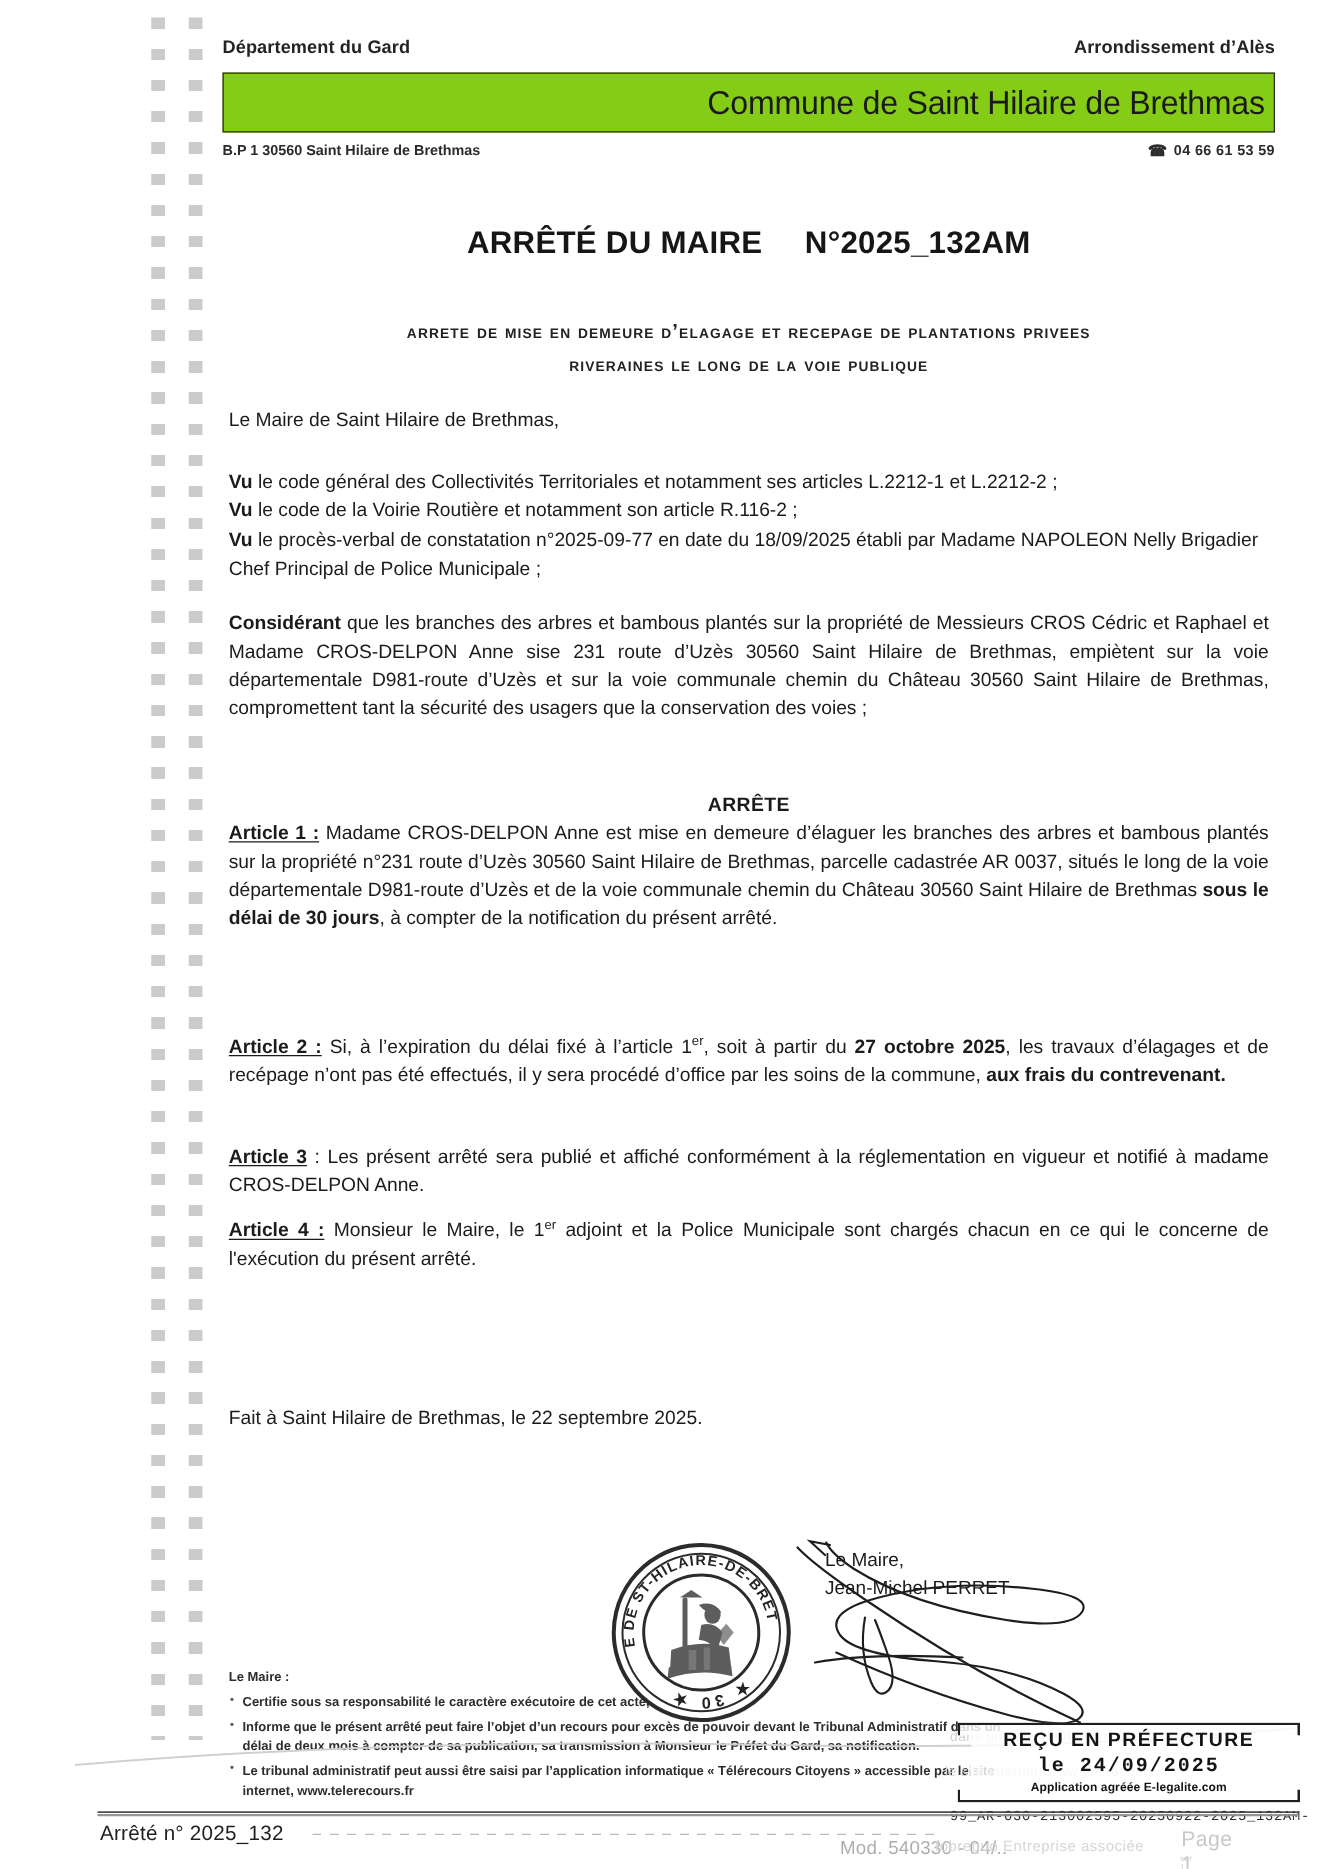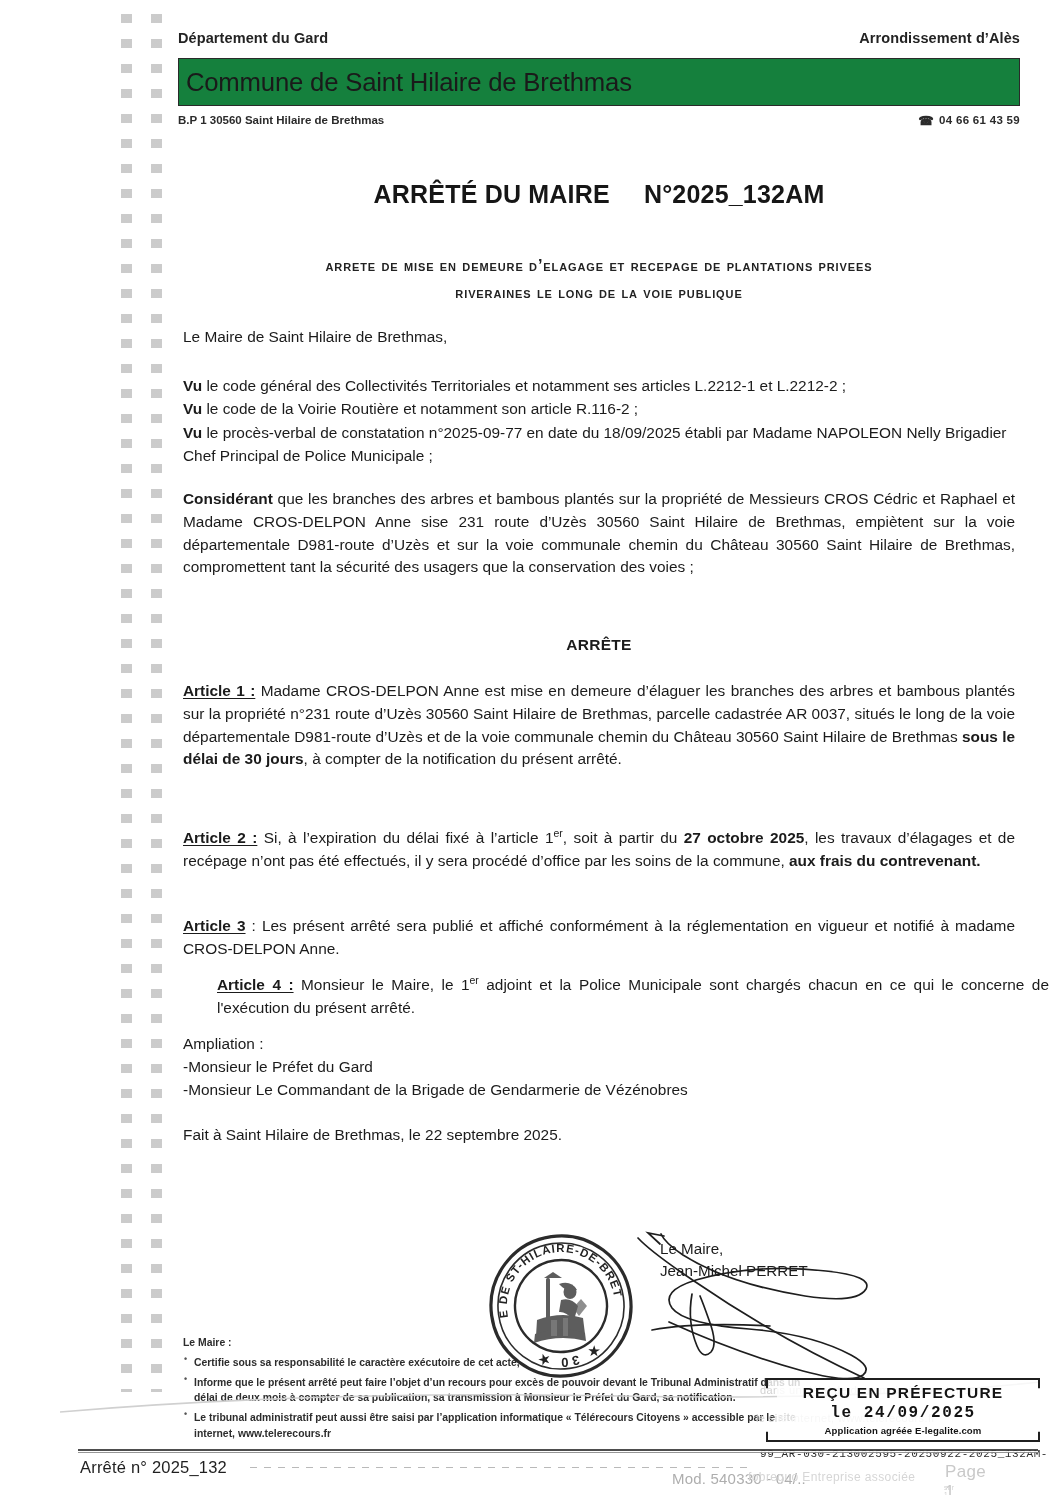--- a/index.html
+++ b/index.html
@@ -54,23 +54,23 @@
     color: #232323;
   }
   .commune-box {
     position: absolute;
     left: 178px; top: 58px;
     width: 842px;
     height: 48px;
     border: 1.6px solid #2a2a2a;
     display: flex;
     align-items: center;
-    justify-content: flex-start;
+    justify-content: flex-end;
     box-sizing: border-box;
-    background: #15803d;
+    background: #84cc16;
   }
   .commune-box .t {
     font-size: 26.5px;
     font-weight: 400;
     letter-spacing: -.2px;
     color: #1a1a1a;
     transform: scaleX(.97);
   }
   .hdr-row2 {
     position: absolute;
@@ -122,24 +122,24 @@
     color: #1b1b1b;
   }
   .body-block.j { text-align: justify; }
   .body-block b { font-weight: 700; }
   .body-block u { text-decoration: underline; text-underline-offset: 2px; }
 
   .b-maire       { top: 326px; }
   .b-vus         { top: 374px; line-height: 1.52; }
   .b-consid      { top: 488px; }
   .b-arrete-hd   { top: 634px; width: 832px; text-align: center; font-weight: 700; font-size: 15.5px; letter-spacing: .3px;}
-  .b-art1        { top: 680px; }
+  .b-art1        { top: 656px; }
   .b-art2        { top: 827px; }
   .b-art3        { top: 915px; }
-  .b-art4        { top: 974px; margin-left: 34px; }
+  .b-art4        { top: 974px; }
   .b-ampl        { top: 1032px; line-height: 1.5; }
   .b-fait        { top: 1124px; }
 
   sup { font-size: .68em; vertical-align: super; line-height: 0; }
 
   
   .sign-name {
     position: absolute;
     left: 660px; top: 1238px;
     width: 220px;
@@ -272,21 +272,21 @@
   </div>
 
   <div class="commune-box">
     <span class="t">Commune de Saint Hilaire de Brethmas</span>
   </div>
 
   <div class="hdr-row2">
     <span>B.P 1 30560 Saint Hilaire de Brethmas</span>
     <span class="phone">
       <span class="phone-icon">☎</span>
-      <span>04 66 61 43 59</span>
+      <span>04 66 61 53 59</span>
     </span>
   </div>
 
   <div class="title-main">
     <span>ARRÊTÉ DU MAIRE</span><span class="gap"></span><span>N°2025_132AM</span>
   </div>
 
   <div class="title-sub">
     <div>Arrete de mise en demeure d’elagage et recepage de plantations privees</div>
     <div>riveraines le long de la voie publique</div>
@@ -321,25 +321,20 @@
   </div>
 
   <div class="body-block j b-art3">
     <b><u>Article 3</u></b><span> : Les présent arrêté sera publié et affiché conformément à la réglementation en vigueur et notifié à madame CROS-DELPON Anne.</span>
   </div>
 
   <div class="body-block j b-art4">
     <b><u>Article 4 :</u></b><span> Monsieur le Maire, le 1</span><sup>er</sup><span> adjoint et la Police Municipale sont chargés chacun en ce qui le concerne de l'exécution du présent arrêté.</span>
   </div>
 
-  <div class="body-block b-ampl">
-    <div>Ampliation :</div>
-    <div>-Monsieur le Préfet du Gard</div>
-    <div>-Monsieur Le Commandant de la Brigade de Gendarmerie de Vézénobres</div>
-  </div>
 
   <div class="body-block b-fait">Fait à Saint Hilaire de Brethmas, le 22 septembre 2025.</div>
 
   <div class="sign-name">
     <div>Le Maire,</div>
     <div>Jean-Michel PERRET</div>
   </div>
 
   <svg class="stamp" viewBox="0 0 148 148">
     <g transform="rotate(-8 74 74)" fill="none" stroke="#2b2b2b">

